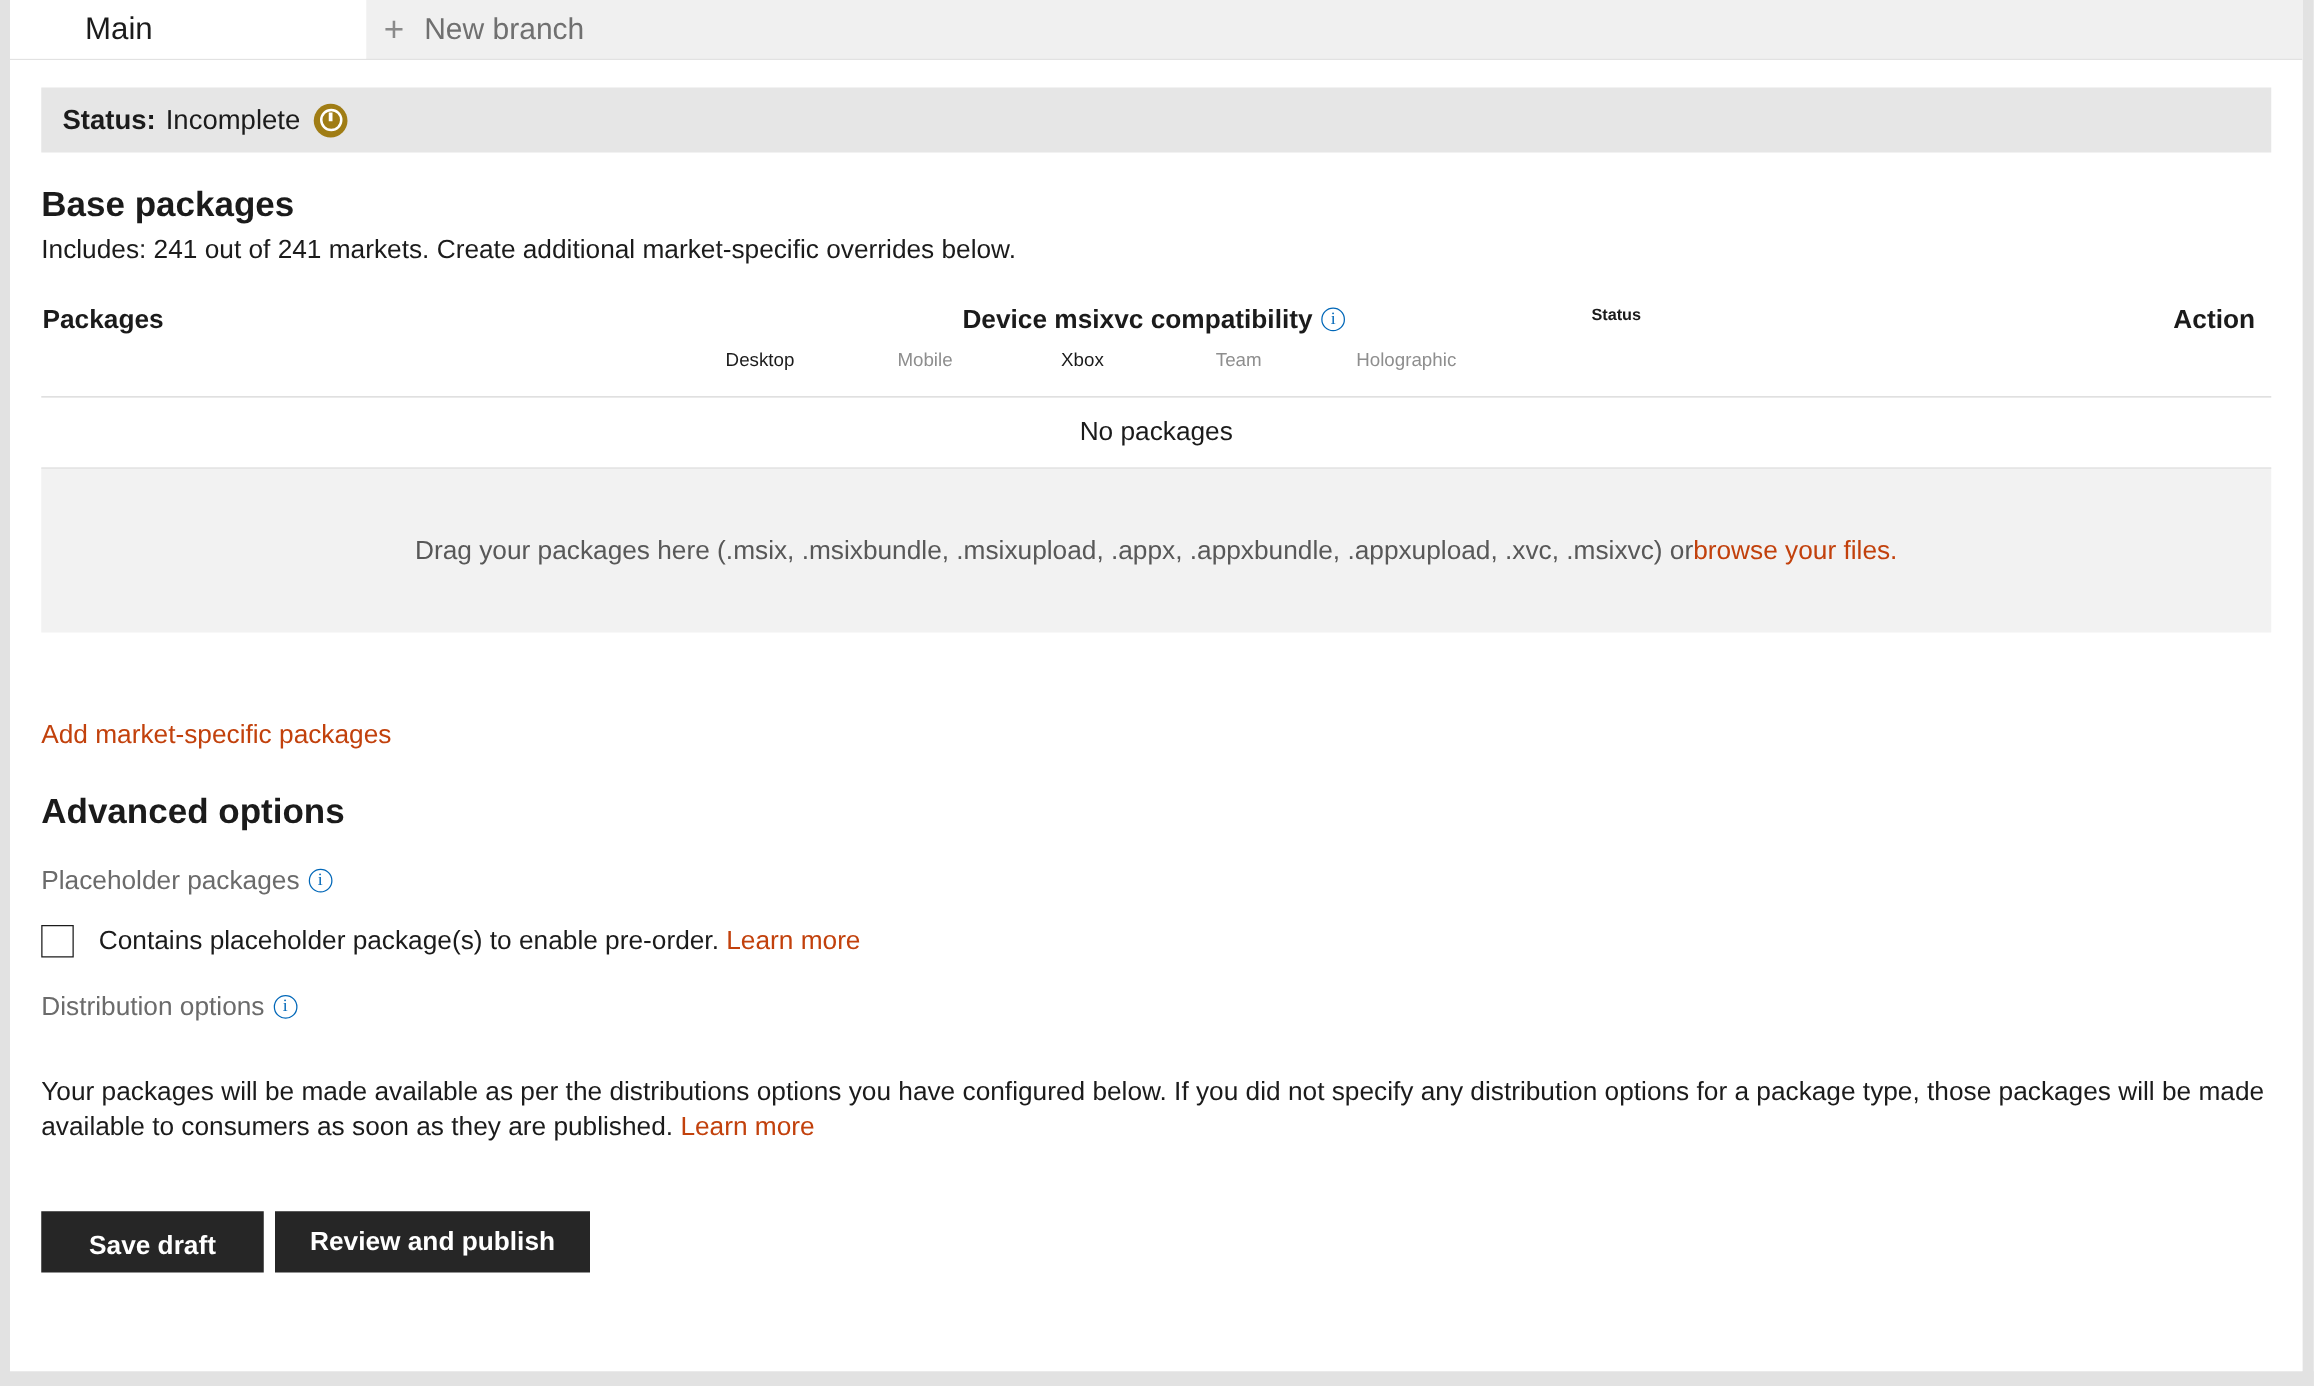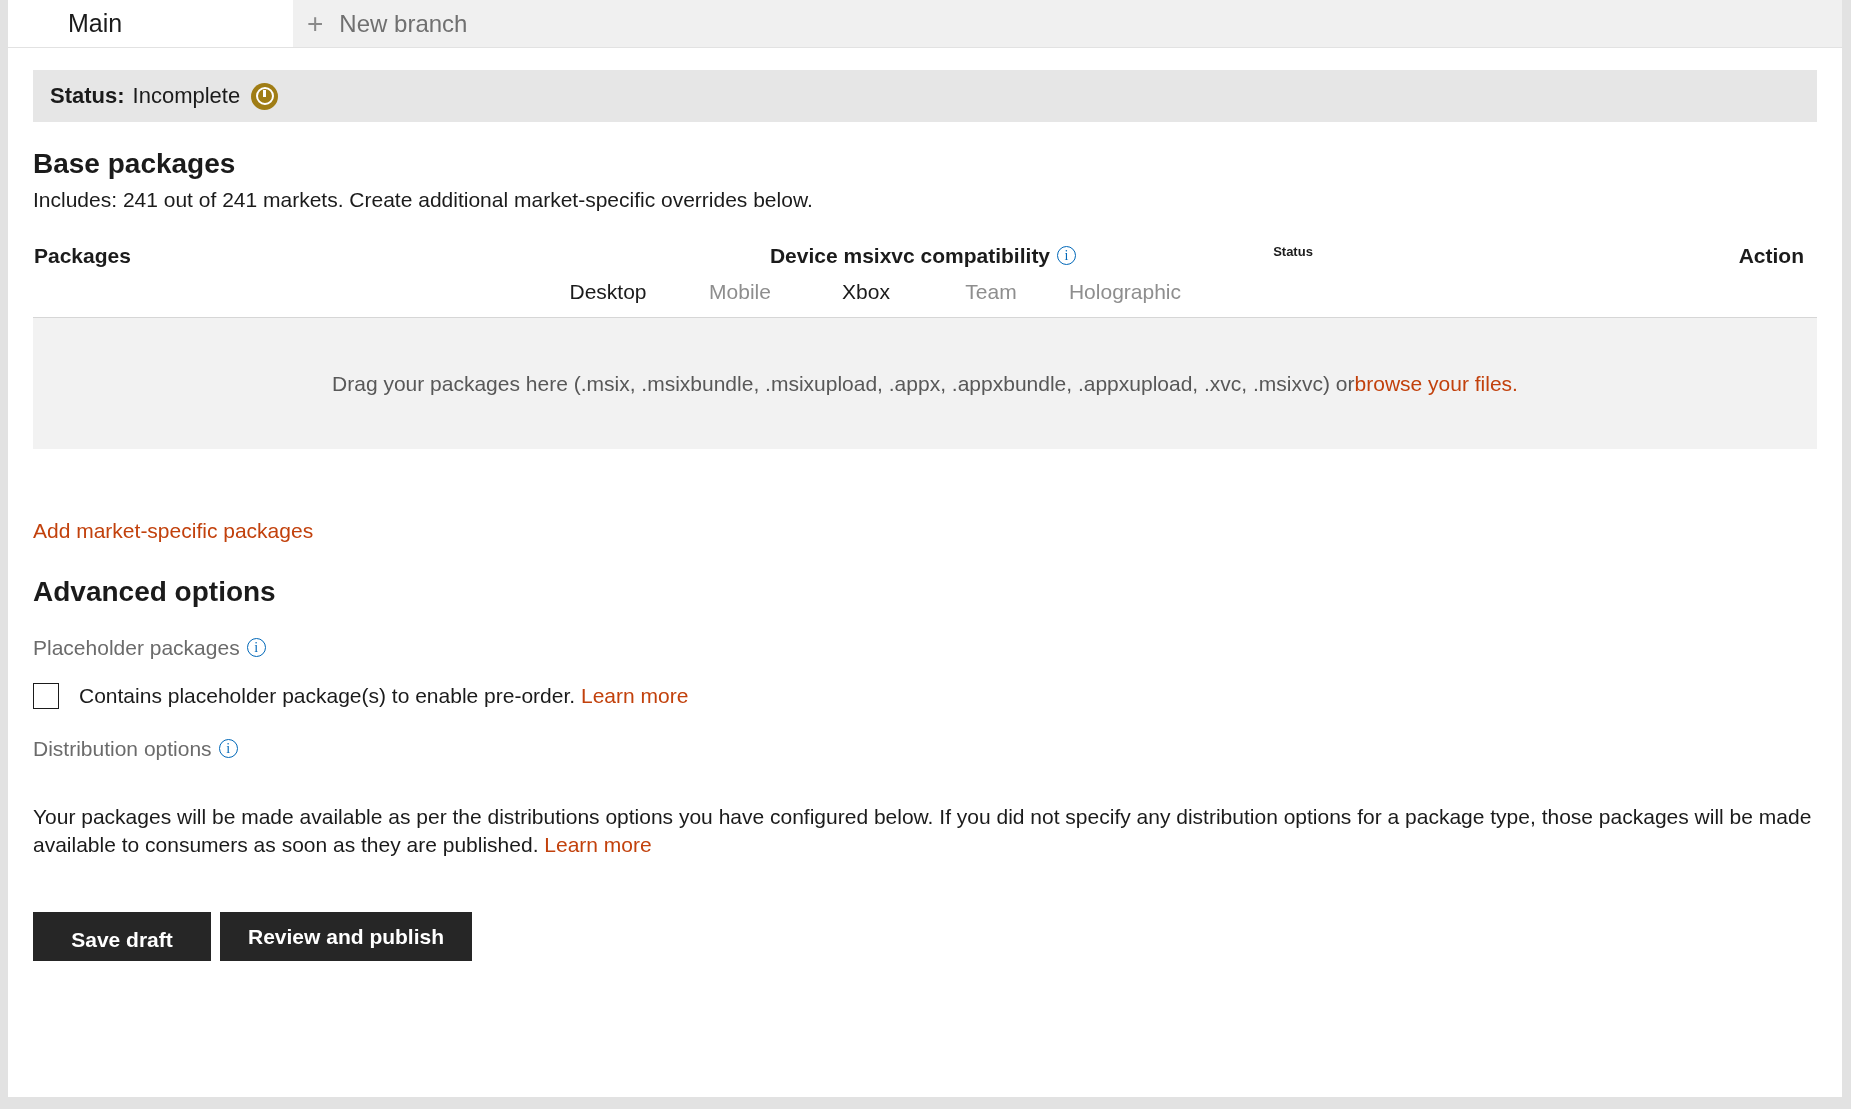--- a/index.html
+++ b/index.html
@@ -212,21 +212,21 @@
     cursor: pointer;
   }
   .subhdr-row {
     position: relative;
     height: 37px;
     border-bottom: 1px solid #d6d6d6;
   }
   .dfc-cell {
     position: absolute;
     top: 0;
-    font-size: 21px;
+    font-size: 15px;
     text-align: center;
     white-space: nowrap;
   }
   .dfc-on  { color: #1b1b1b; }
   .dfc-off { color: #8e8e8e; }
 
   .nopkg-row {
     height: 56px;
     display: flex;
     align-items: center;
@@ -363,20 +363,23 @@
       </div>
 
       <div class="subhdr-row">
         <span class="dfc-cell dfc-on" style="left:500px;width:150px">Desktop</span>
         <span class="dfc-cell dfc-off" style="left:632px;width:150px">Mobile</span>
         <span class="dfc-cell dfc-on" style="left:758px;width:150px">Xbox</span>
         <span class="dfc-cell dfc-off" style="left:883px;width:150px">Team</span>
         <span class="dfc-cell dfc-off" style="left:962px;width:260px">Holographic</span>
       </div>
 
+      <div class="nopkg-row">
+        <span>No packages</span>
+      </div>
 
       <div id="dropzone">
         <span>Drag your packages here (.msix, .msixbundle, .msixupload, .appx, .appxbundle, .appxupload, .xvc, .msixvc) or </span>
           <a class="link">browse your files.</a>
       </div>
     </div>
 
     <a class="link" id="add-market">Add market-specific packages</a>
 
     

